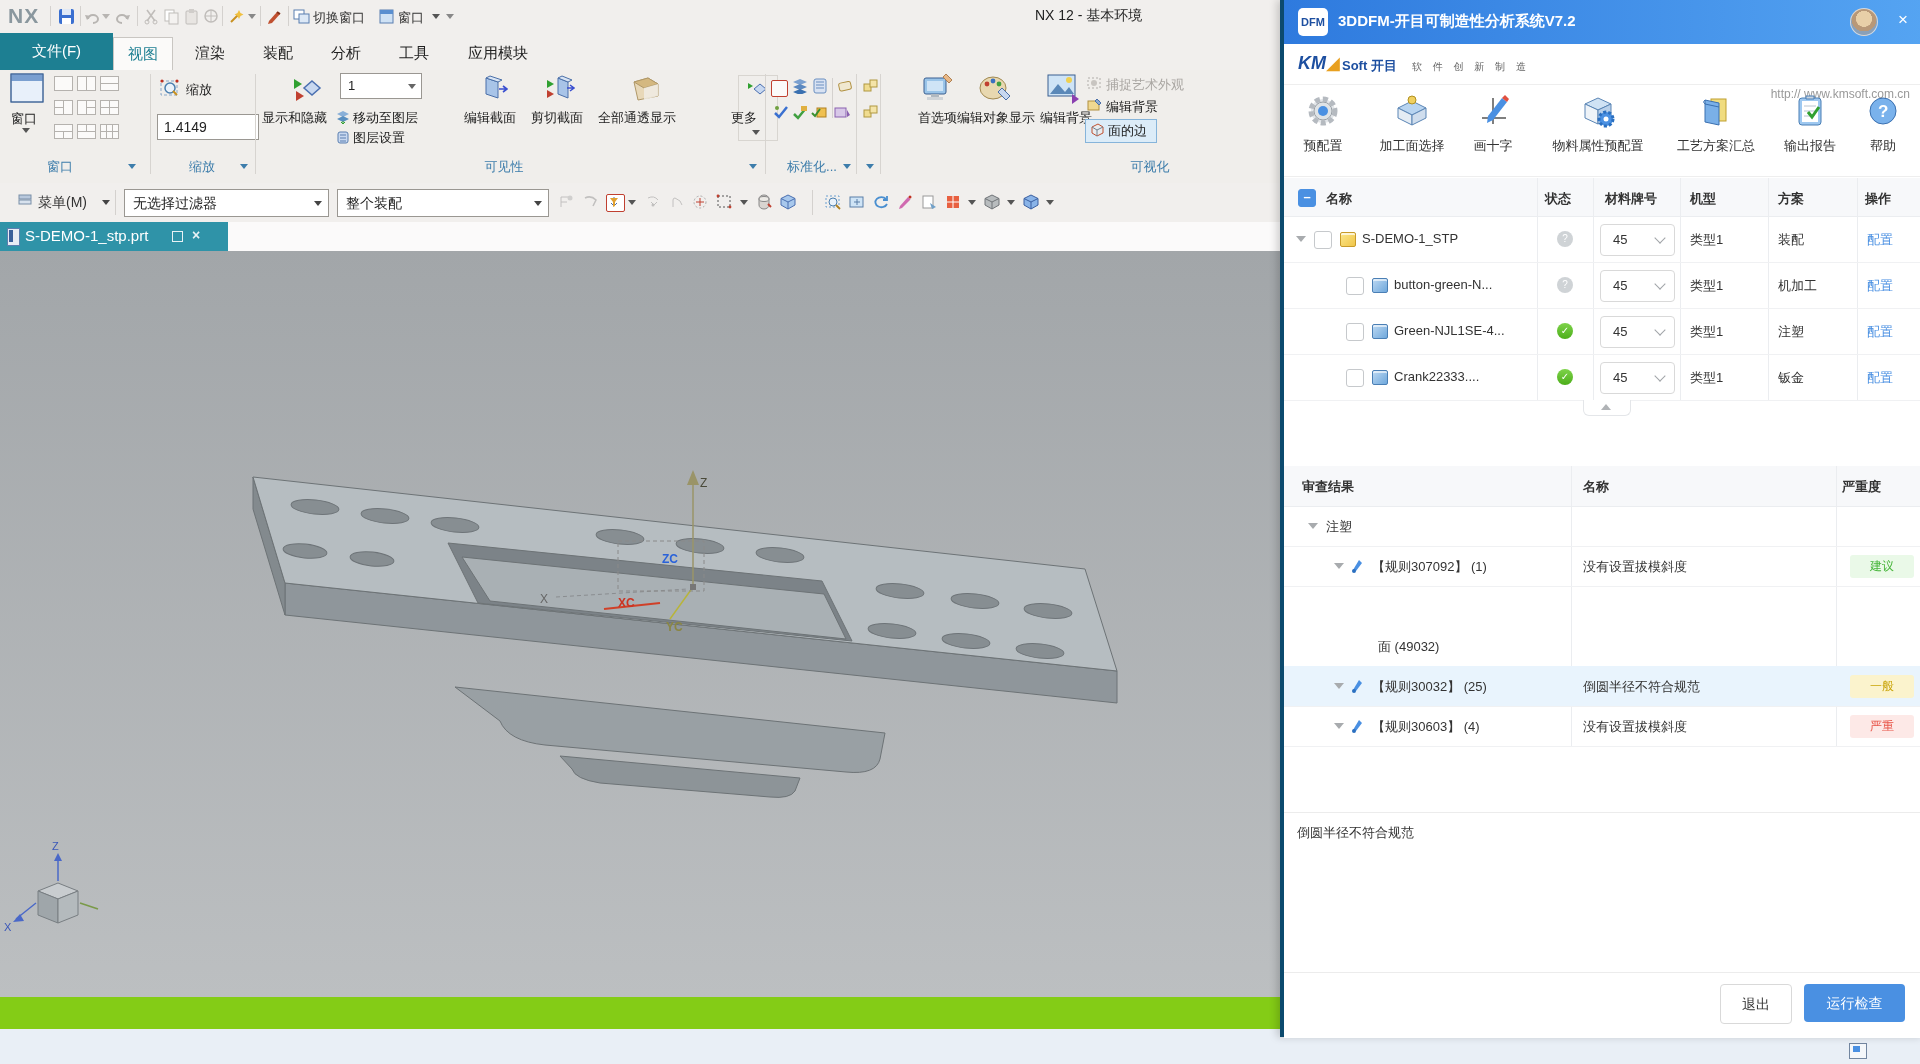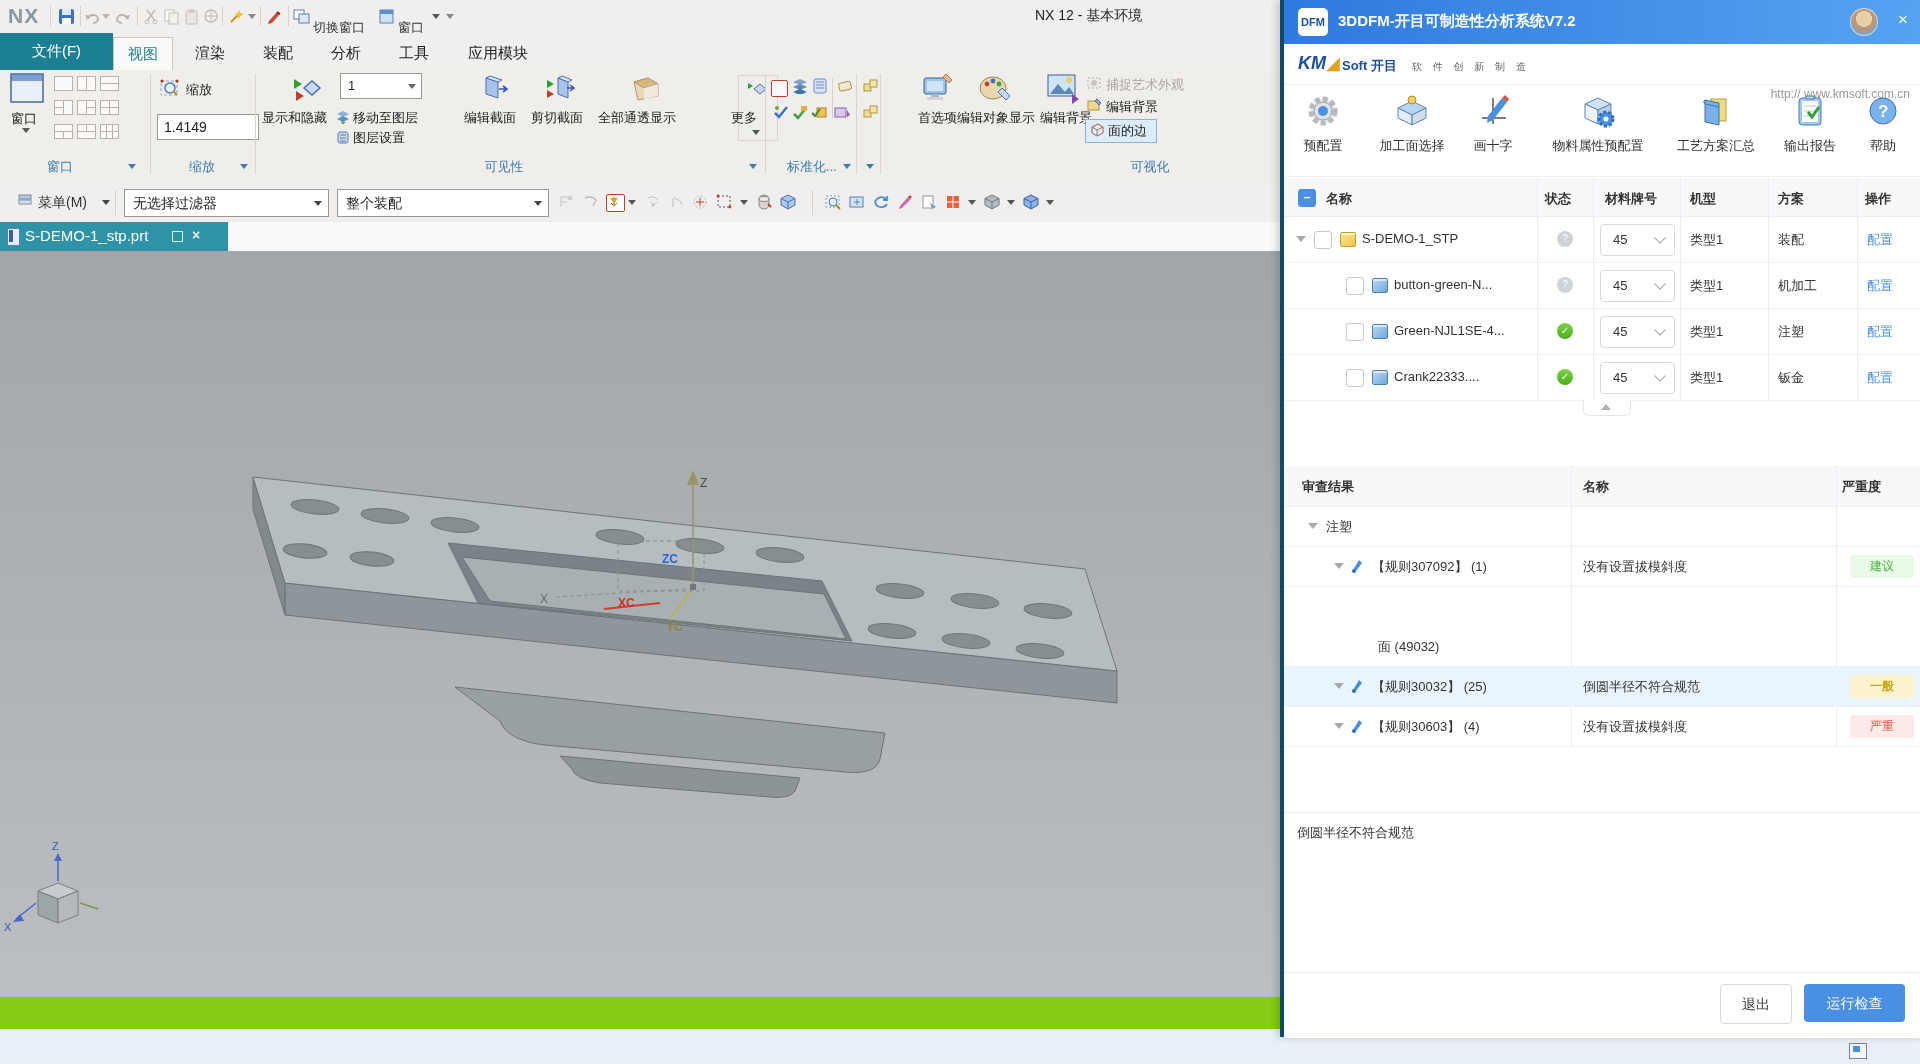--- a/index.html
+++ b/index.html
@@ -3,21 +3,21 @@
 <meta charset="utf-8">
 <style>
   html,body{margin:0;padding:0;background:#666;font-family:"Liberation Sans","DejaVu Sans",sans-serif;}
   .screen{position:relative;width:1920px;height:1064px;background:#84cc16;overflow:hidden;}
   
   .qat{position:absolute;left:0;top:0;width:1920px;height:33px;background:#f1efed;border-bottom:1px solid #e0ddda;}
   .nx-logo{position:absolute;left:8px;top:4px;font-size:21px;font-weight:bold;color:#8a979e;letter-spacing:1px;}
   .qsep{position:absolute;top:6px;width:1px;height:20px;background:#d4d1ce;}
   .qi{position:absolute;top:8px;width:17px;height:17px;}
   .qi svg{display:block}
-  .qtxt{position:absolute;top:19px;font-size:13px;color:#333;}
+  .qtxt{position:absolute;top:9px;font-size:13px;color:#333;}
   .dd{position:absolute;top:14px;width:0;height:0;border-left:4px solid transparent;border-right:4px solid transparent;border-top:5px solid #666;}
   .ttl{position:absolute;top:7px;font-size:14px;color:#222;}
   .menubar{position:absolute;left:0;top:33px;width:1920px;height:37px;background:#f1efed;}
   .file-btn{position:absolute;left:0;top:0;width:113px;height:37px;background:#1d7f92;color:#fff;font-size:15px;display:flex;align-items:center;justify-content:center;}
   .mtab{position:absolute;top:4px;height:33px;font-size:15px;color:#222;display:flex;align-items:center;justify-content:center;}
   .mtab.active{background:#fbfaf9;border:1px solid #c9c6c2;border-bottom:none;color:#1d7f92;}
   
   .ribbon{position:absolute;left:0;top:70px;width:1920px;height:113px;background:#f0eeeb;border-bottom:1px solid #cfccc8;}
   .rsep{position:absolute;top:4px;width:1px;height:100px;background:#d7d4d0;}
   .glabel{position:absolute;top:88px;font-size:13px;color:#3d7dab;text-align:center;}
@@ -101,21 +101,21 @@
   .runderline{position:absolute;left:102px;top:33px;width:74px;height:3px;background:#4a90e2;border-radius:2px;}
   
   .rtable{position:absolute;left:0;top:466px;width:640px;height:280px;}
   .rhead{position:absolute;left:0;top:0;width:640px;height:40px;background:#f7f8fa;border-bottom:1px solid #ebedf0;font-weight:bold;}
   .rcolline{position:absolute;top:0;width:1px;height:280px;background:#ebedf0;}
   .rrow{position:absolute;left:0;width:640px;height:40px;border-bottom:1px solid #f0f1f3;}
   .rrow.hl{background:#e9f4fd;}
   .rtext{position:absolute;top:12px;font-size:13px;color:#333;white-space:nowrap;}
   .badge{position:absolute;top:9px;font-size:12px;padding:3px 20px;border-radius:3px;}
   .b-sug{background:#eaf9e8;color:#47b53a;}
-  .b-nor{background:#fbf3cd;color:#c9a407;font-weight:bold;}
+  .b-nor{background:#fbf3cd;color:#c9a407;}
   .b-sev{background:#fde9e7;color:#e8564a;}
   .ruleic{position:absolute;width:15px;height:15px;}
   .divline{position:absolute;left:0;top:812px;width:640px;height:1px;background:#ececec;}
   .detailmsg{position:absolute;left:13px;top:824px;font-size:13px;color:#333;}
   .dfoot{position:absolute;left:0;top:972px;width:640px;height:65px;border-top:1px solid #ececec;background:#fff;}
   .btn-exit{position:absolute;left:436px;top:11px;width:70px;height:38px;border:1px solid #d9d9d9;border-radius:4px;background:#fff;font-size:14px;color:#333;text-align:center;line-height:38px;}
   .btn-run{position:absolute;left:520px;top:11px;width:101px;height:38px;border-radius:4px;background:#4a90e2;font-size:14px;color:#fff;text-align:center;line-height:38px;}
 </style>
 </head>
 <body>

